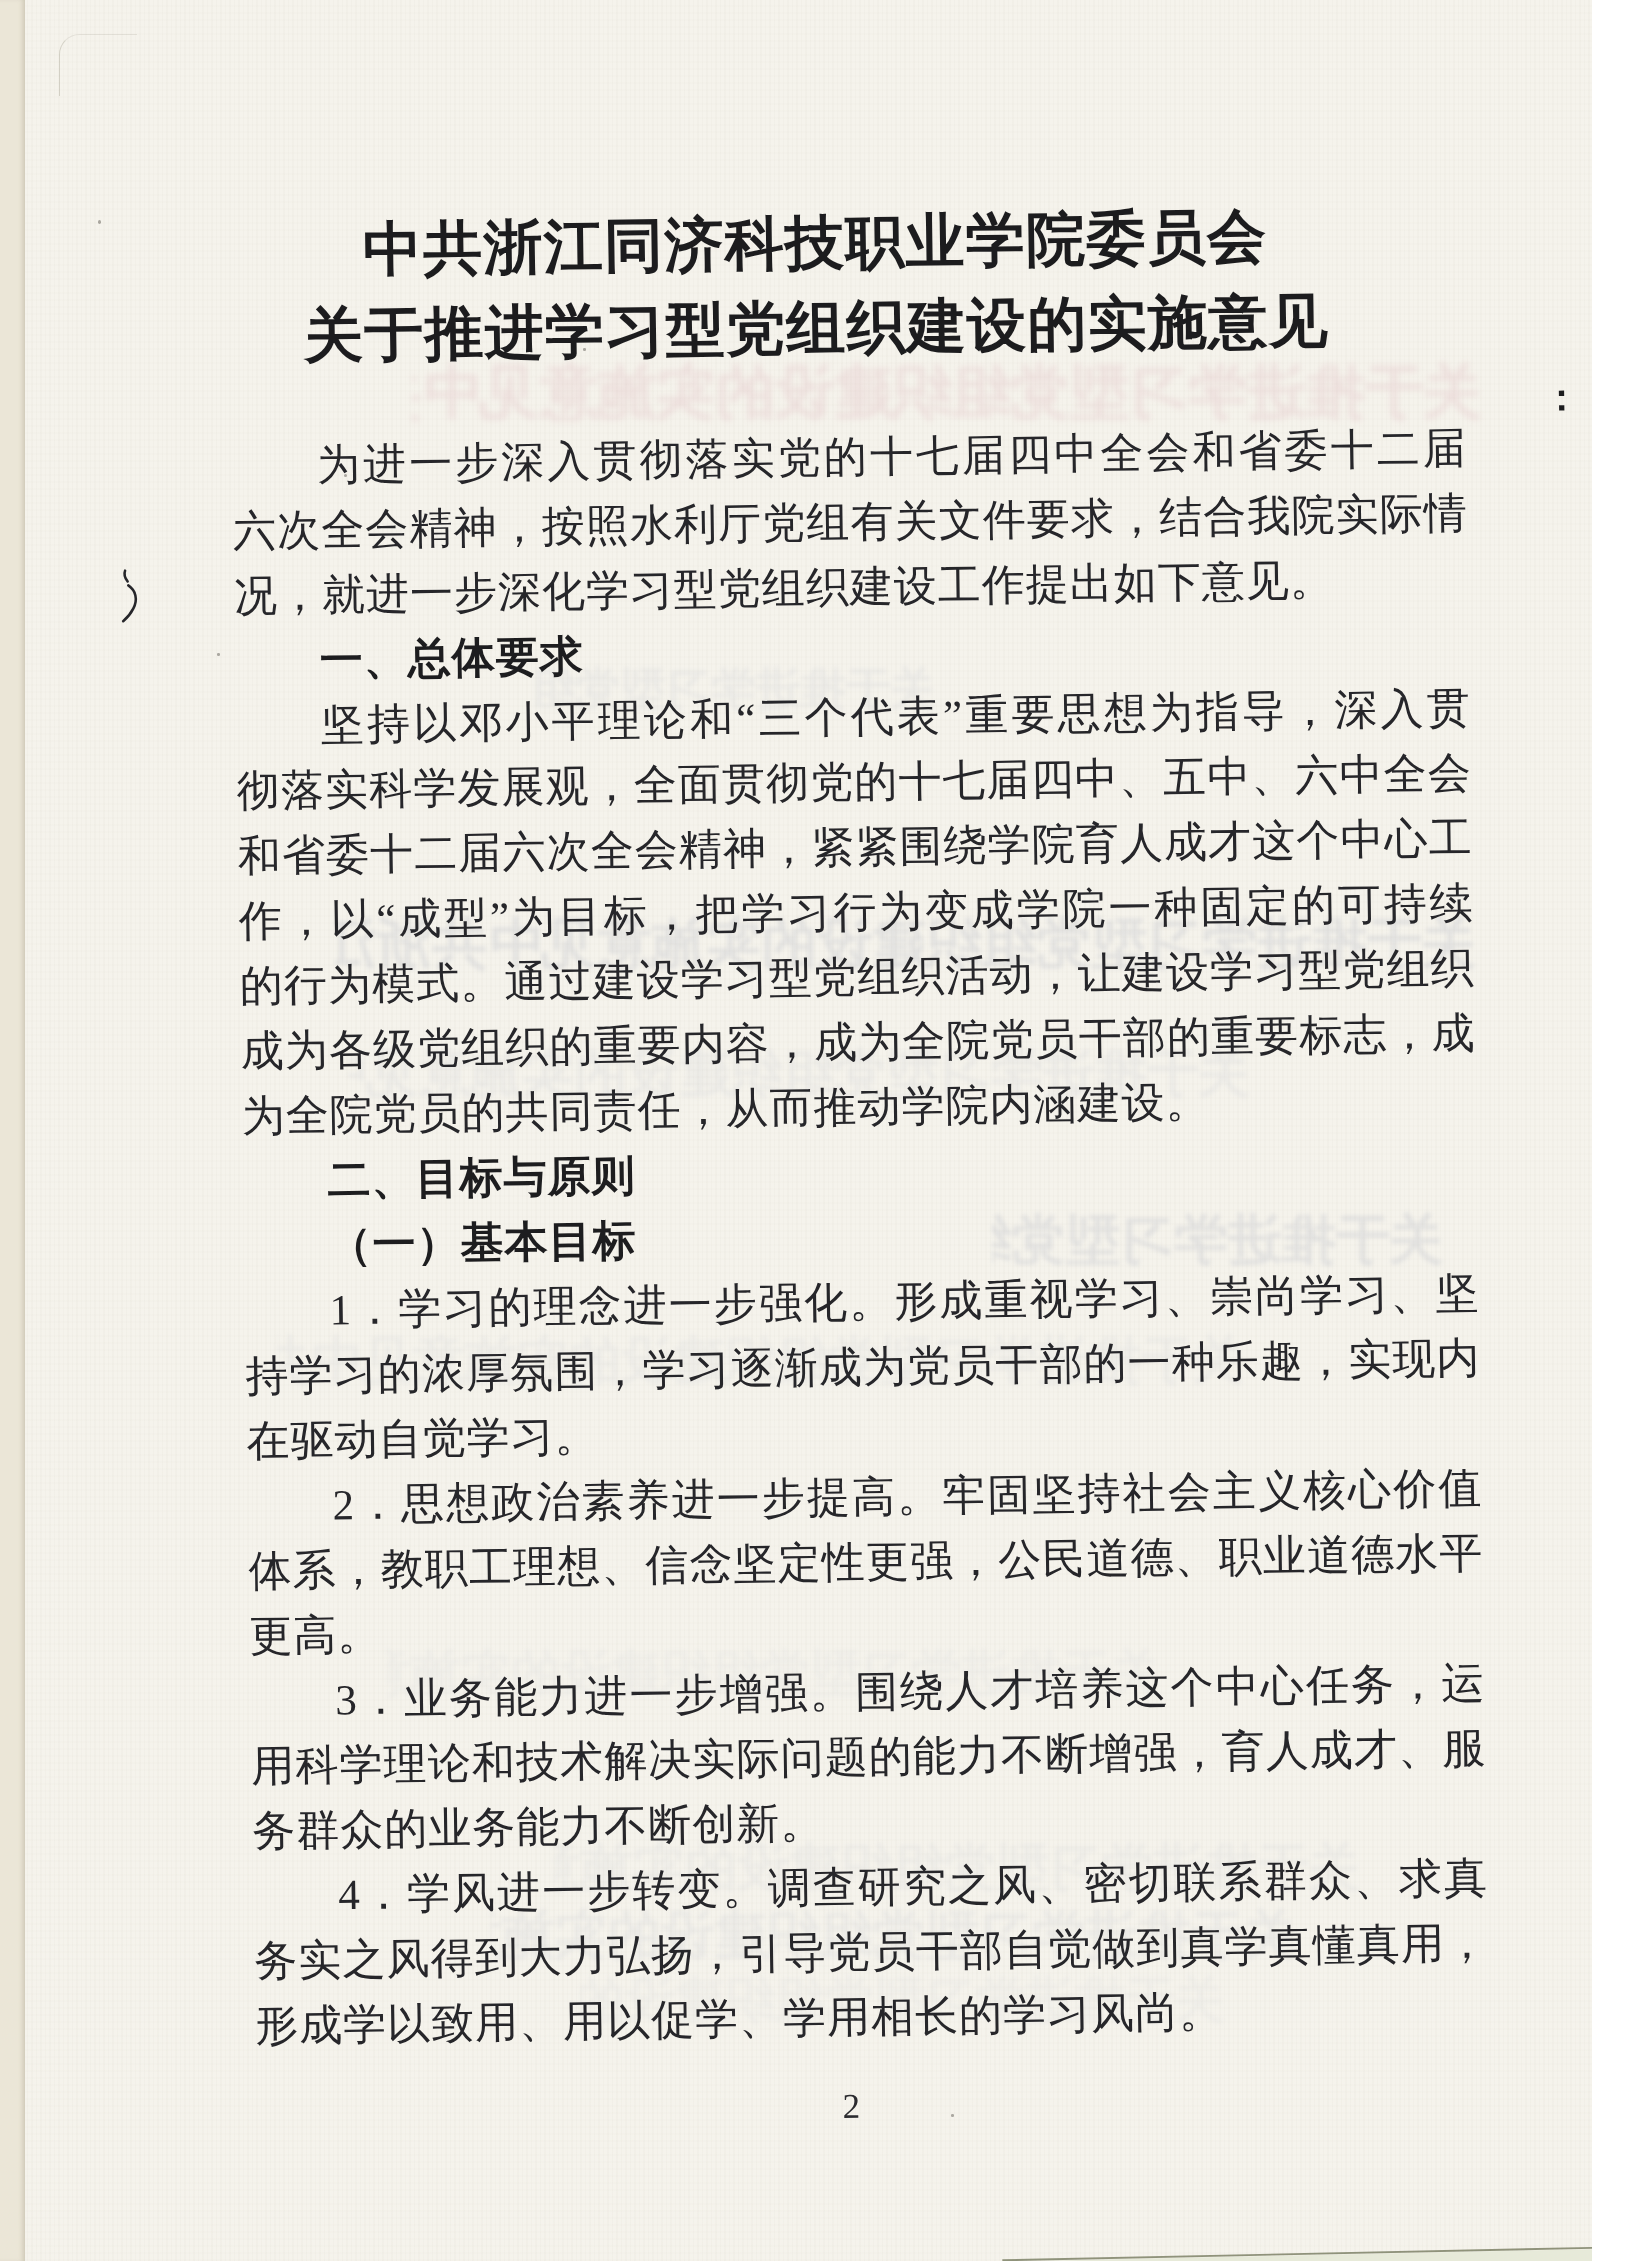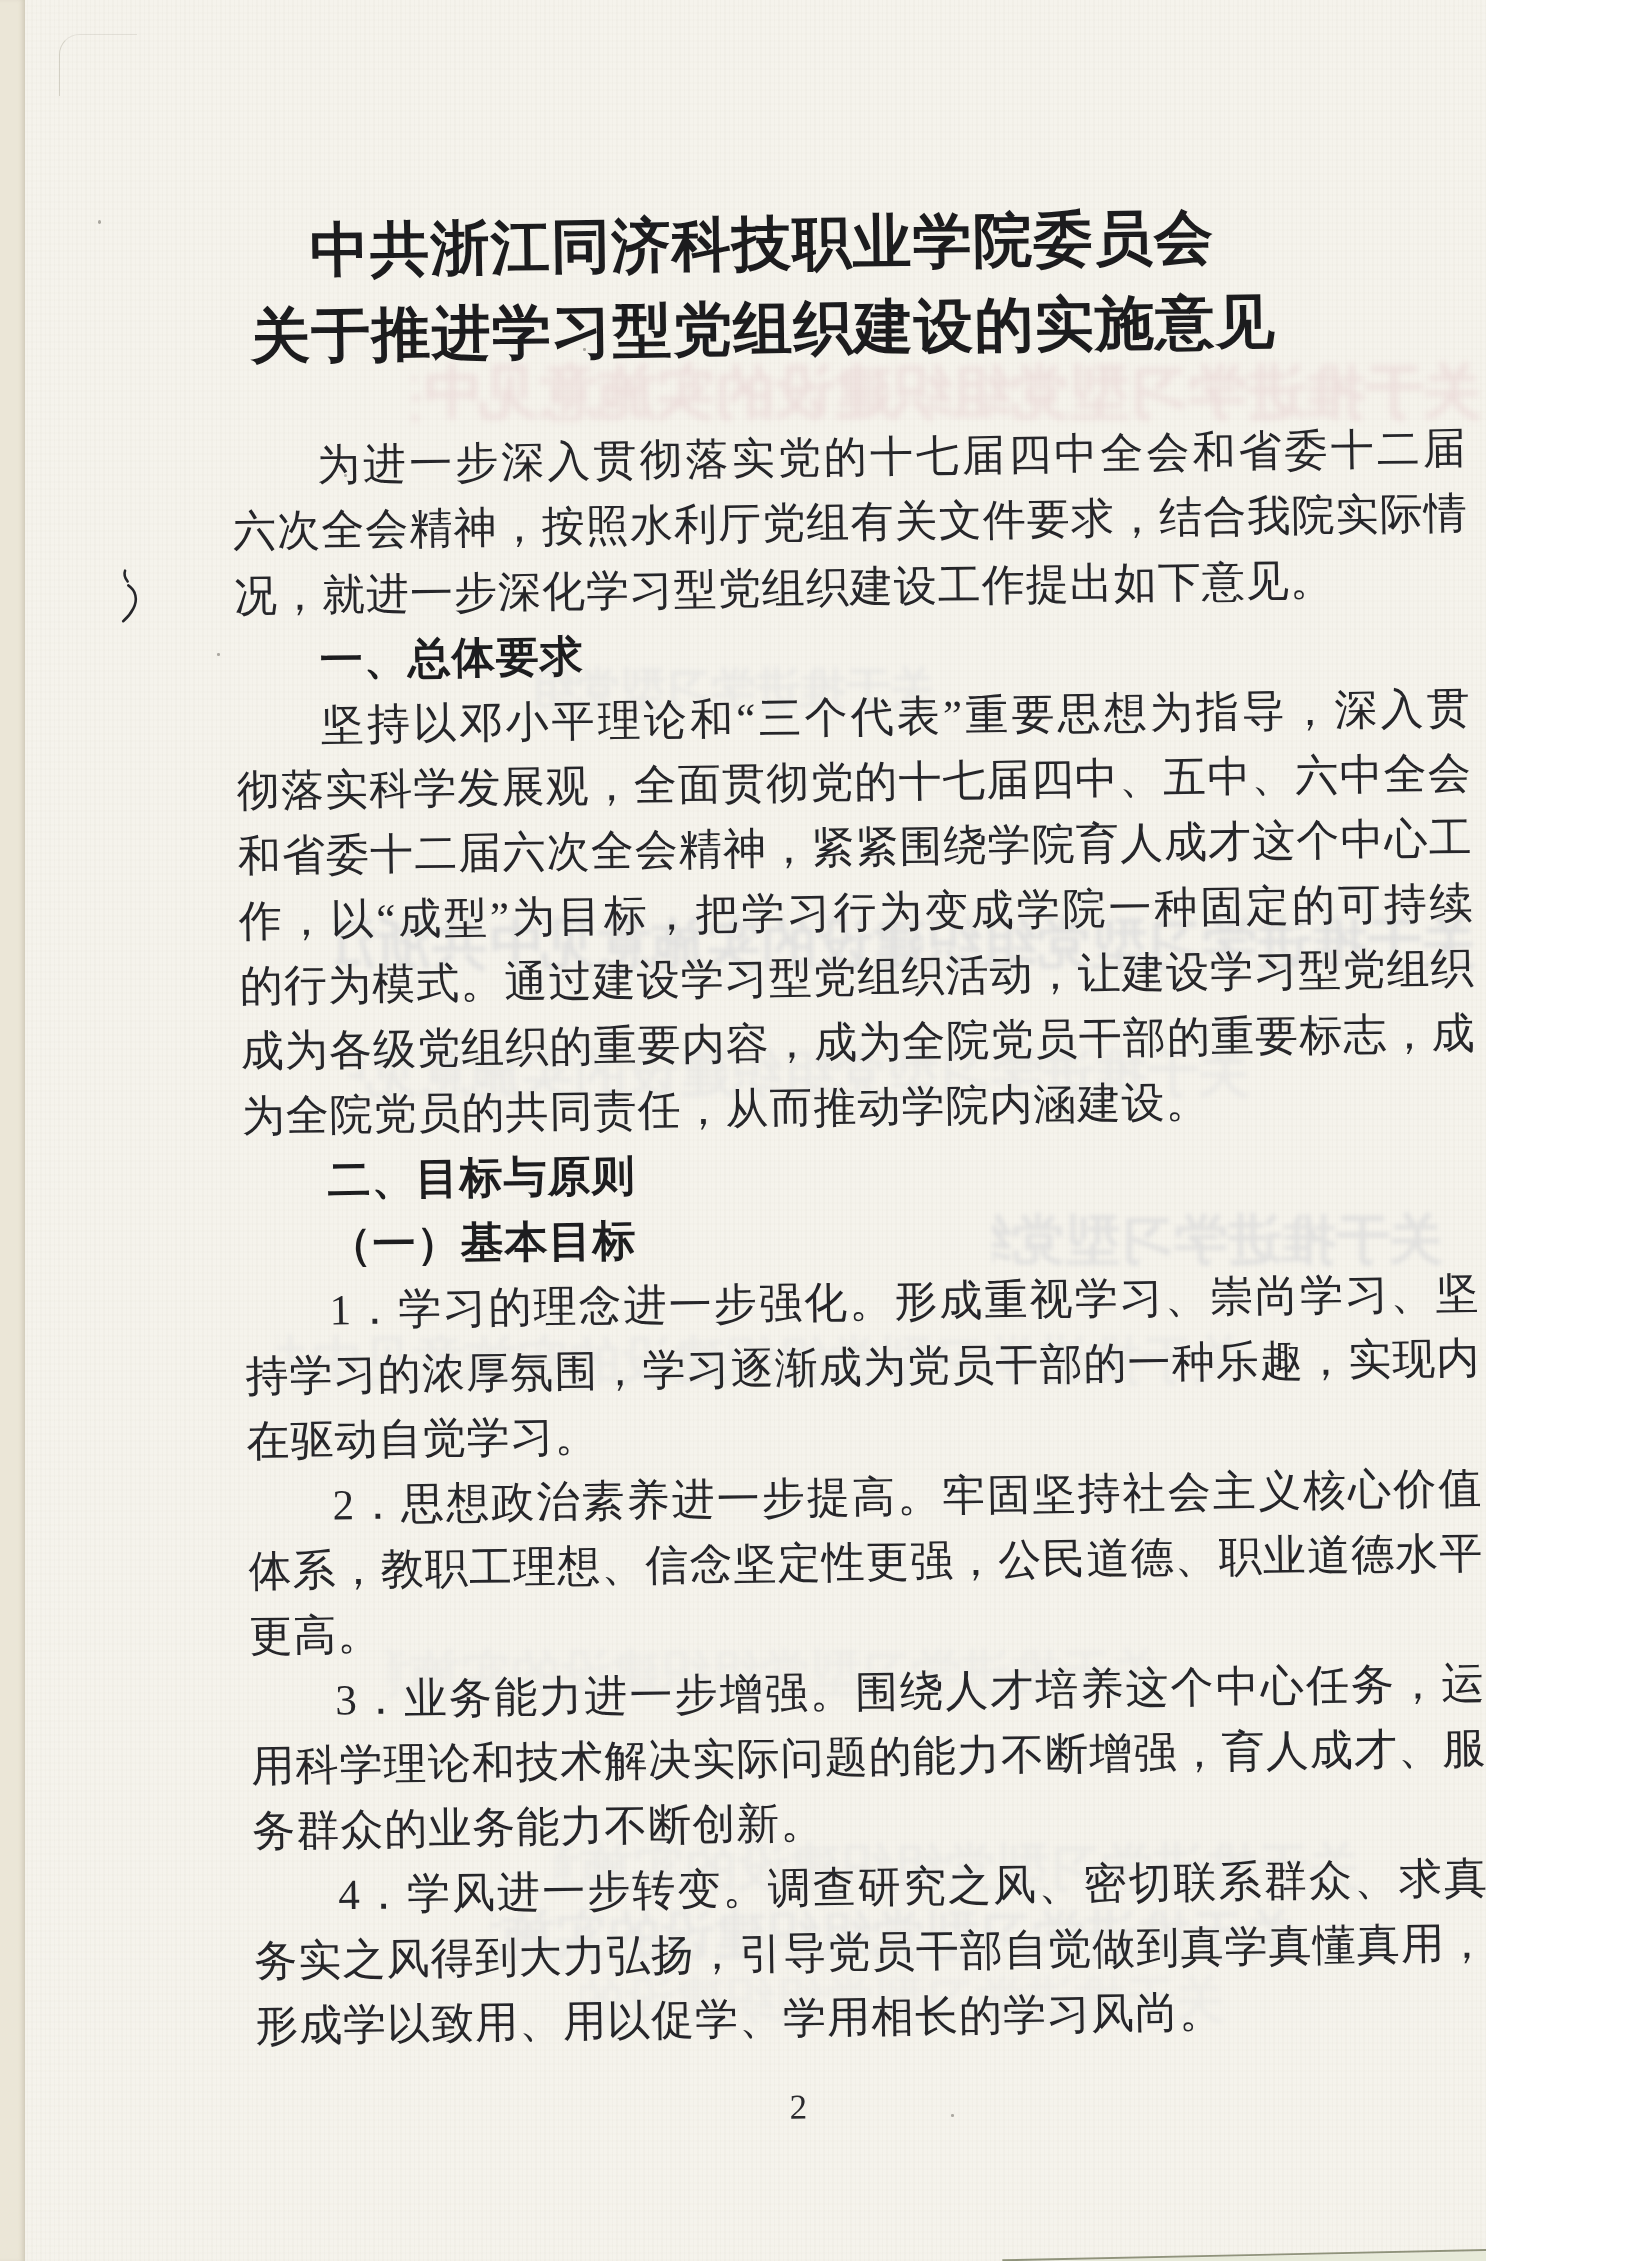--- a/index.html
+++ b/index.html
@@ -1,23 +1,22 @@
 <!DOCTYPE html>
 <html style="--paper: #f5f3ec; --ink: #28282c;font-size:10.3px"><head>
 <meta charset="utf-8">
 <style>
   html,body{margin:0;padding:0;background:#ffffff;}
   .page{
     position:relative;
-    width:1444px;height:2261px;
+    width:1592px;height:2261px;
     background:var(--paper,#f5f3ec);
     overflow:hidden;
     font-family:"Liberation Serif","DejaVu Serif",serif;
     color:var(--ink,#28282c);
-    padding-left:42px;
   }
   
   .page::before{
     content:"";position:absolute;inset:0;pointer-events:none;
     background:
       repeating-linear-gradient(90deg, rgba(140,130,105,.03) 0 1.3px, rgba(0,0,0,0) 1.3px 4.5px),
       repeating-linear-gradient(0deg, rgba(160,150,125,.02) 0 1.9px, rgba(0,0,0,0) 1.9px 7px);
   }
   .left-band{
     position:absolute;left:0;top:0;bottom:0;width:24.5px;

